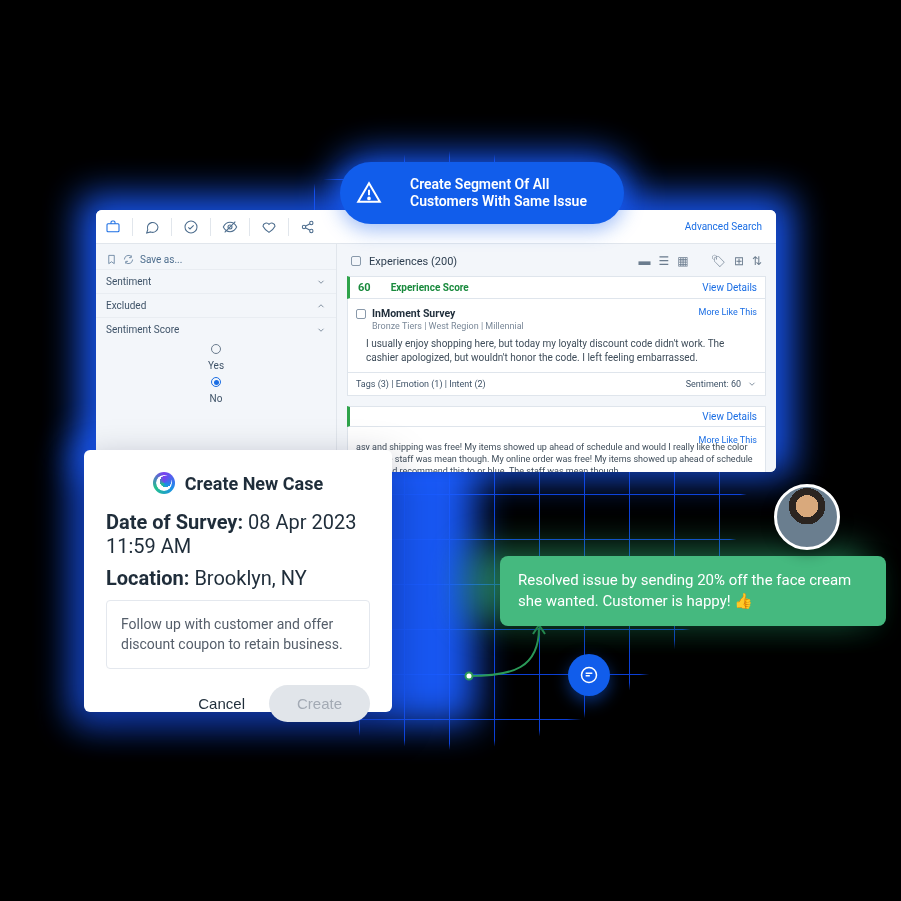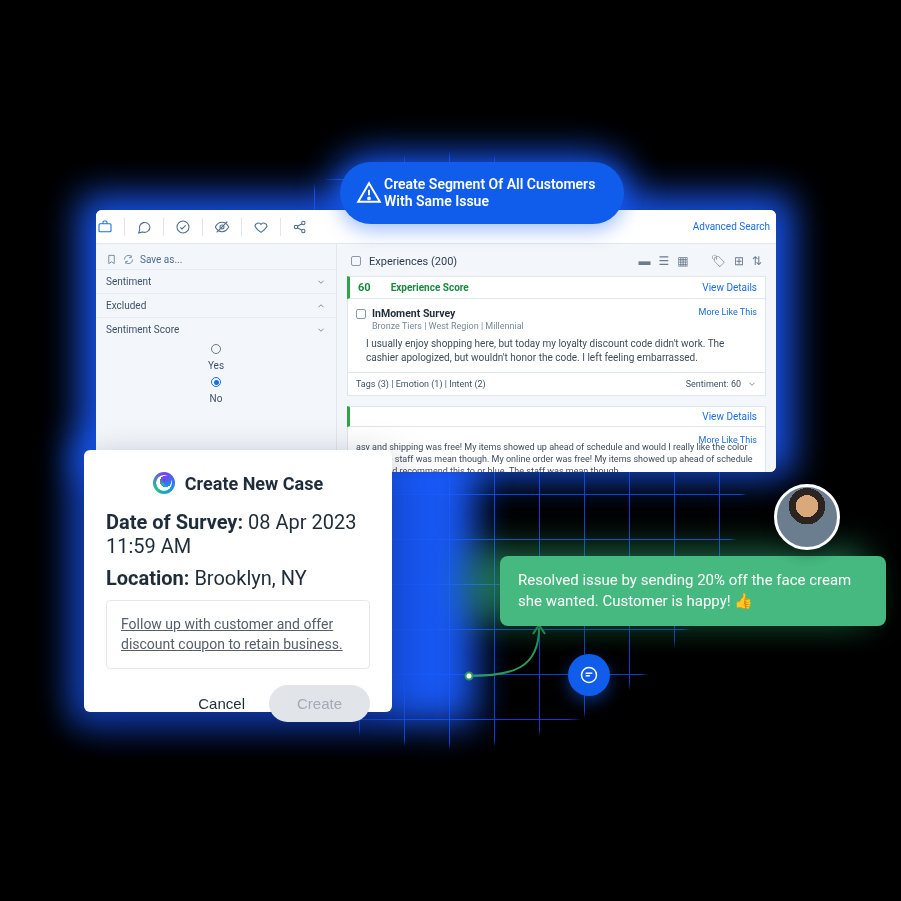--- a/index.html
+++ b/index.html
@@ -28,21 +28,21 @@
 .glow-card { left: 72px; top: 438px; width: 404px; height: 286px; background: #1a5cff; border-radius: 10px; }
 .glow-chat { left: 466px; top: 550px; width: 400px; height: 70px; background: #35b77c; border-radius: 10px; opacity:.6;}
 
 .app {
   position: absolute; left: 96px; top: 210px; width: 680px; height: 262px;
   background: #f3f6fa; border-radius: 6px; overflow: hidden;
   box-shadow: 0 2px 10px rgba(0,0,0,.08);
 }
 .toolbar {
   height: 34px; background: #fff; border-bottom: 1px solid #e1e6ec;
-  display: flex; align-items: center; padding: 0 0; gap: 10px;
+  display: flex; align-items: center; padding: 0 8px; gap: 10px;
 }
 .tool-ico { width: 18px; height: 18px; display:flex; align-items:center; justify-content:center; color:#4e6e8e; border-radius:3px;}
 .tool-ico svg { width:16px; height:16px; stroke: currentColor; fill:none; stroke-width:1.6;}
 .tool-sep { width:1px; height:18px; background:#e1e6ec;}
 .adv-search { margin-left:auto; font-size:10px; color:#1b6ee4; padding-right:6px;}
 .workspace { display:flex; height: calc(100% - 34px);}
 .sidebar { width: 241px; background:#f3f6fa; border-right:1px solid #e1e6ec; padding:6px 0;}
 .sb-top { display:flex; align-items:center; gap:6px; padding: 4px 10px; color:#4e6e8e; font-size:10px;}
 .sb-top svg{width:11px;height:11px;stroke:currentColor;fill:none;stroke-width:1.6;}
 .sb-sec { display:flex; align-items:center; justify-content:space-between; padding: 6px 10px; font-size:10px; color:#3f5368; border-top:1px solid #e9edf2;}
@@ -65,38 +65,38 @@
 .card .sub{color:#7a8898;font-size:9px;margin-top:1px;}
 .card .body{margin-top:6px;color:#3f4d5a;line-height:1.35;padding-left:10px;}
 .card .more{position:absolute;right:8px;top:8px;font-size:9px;color:#1b6ee4;}
 .card .cb{width:10px;height:10px;border:1.2px solid #8999aa;border-radius:2px;display:inline-block;margin-right:6px;vertical-align:middle;}
 .card-foot{display:flex;justify-content:space-between;align-items:center;background:#fff;border:1px solid #dfe5ec;border-top:none;padding:6px 8px;font-size:9px;color:#3f5368;}
 .card-foot svg{width:10px;height:10px;stroke:#6b7c8e;fill:none;stroke-width:2;}
 
 .pill {
   position:absolute; left:340px; top:162px; width:284px; height:62px;
   background:#115deb; border-radius:36px; color:#fff;
-  display:flex; align-items:center; gap:2px; padding:8px 22px 8px 16px;
+  display:flex; align-items:center; gap:28px; padding:8px 22px 8px 16px;
   font-size:14px; font-weight:600; line-height:1.25;
   box-shadow:0 6px 20px rgba(17,93,235,.4);
 }
 .pill svg{width:26px;height:26px;stroke:#fff;fill:none;stroke-width:1.8;flex:0 0 auto;}
 
 .modal{
   position:absolute;left:84px;top:450px;width:308px;height:262px;
   background:#fff;border-radius:6px;padding:22px 22px 16px;
   box-shadow:0 14px 40px rgba(0,0,40,.35);
 }
 .modal-head{display:flex;align-items:center;gap:10px;justify-content:center;margin-bottom:16px;}
 .modal-head h2{font-size:18px;color:#1f2d3a;font-weight:700;}
 .logo{width:22px;height:22px;border-radius:50%;background:conic-gradient(#7a3ef0,#1b8eea,#23c18d,#7a3ef0);position:relative;}
 .logo::after{content:"";position:absolute;inset:3px;border-radius:50%;background:#fff;-webkit-mask:radial-gradient(circle at 60% 40%,transparent 42%,#000 43%);mask:radial-gradient(circle at 60% 40%,transparent 42%,#000 43%);}
 .meta{font-size:20px;color:#1f2d3a;margin-bottom:8px;}
 .meta b{font-weight:700;}
-.note{margin-top:10px;border:1px solid #e4e8ee;border-radius:4px;padding:14px;font-size:14px;color:#555e6a;line-height:1.4;text-decoration:underline;}
+.note{margin-top:10px;border:1px solid #e4e8ee;border-radius:4px;padding:14px;font-size:14px;color:#555e6a;line-height:1.4;}
 .modal-foot{display:flex;justify-content:flex-end;gap:14px;align-items:center;margin-top:16px;}
 .btn-cancel{color:#1f2d3a;font-size:15px;background:none;border:none;padding:8px 10px;}
 .btn-create{background:#e1e5ea;color:#a3aab4;font-size:15px;border:none;border-radius:22px;padding:10px 28px;}
 
 .bubble{
   position:absolute;left:472px;top:556px;width:386px;
   background:#45b97f;color:#fff;border-radius:8px;padding:14px 18px;
   font-size:15px;line-height:1.4;
   box-shadow:0 10px 24px rgba(0,50,30,.25);
   margin-left:28px;

